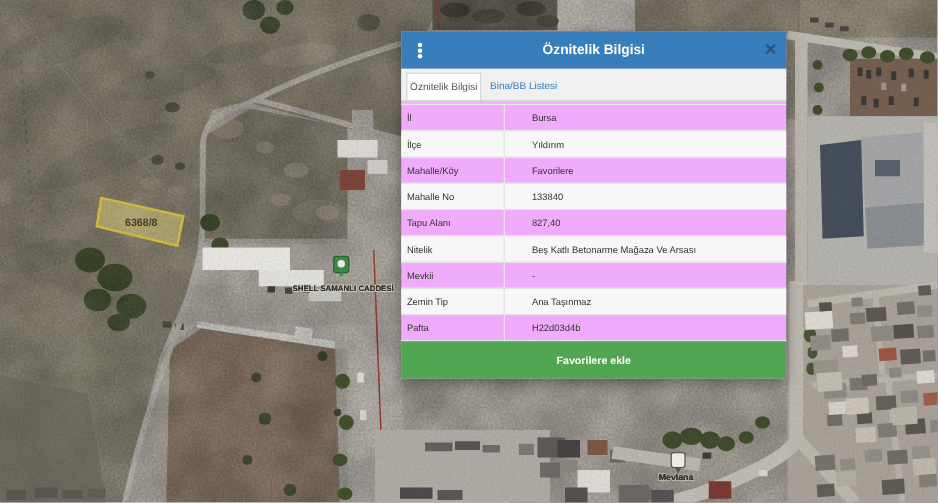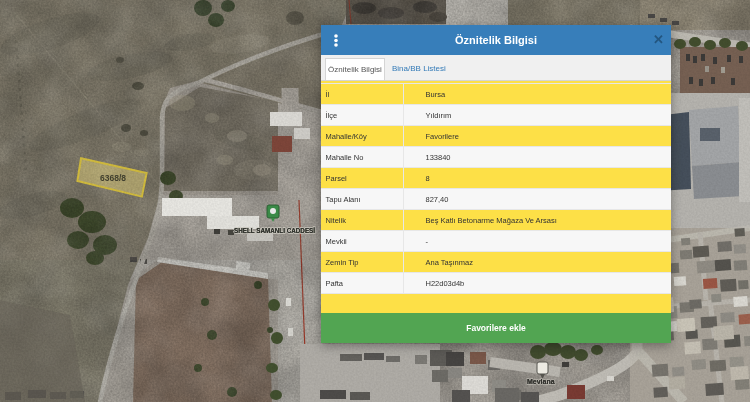--- a/index.html
+++ b/index.html
@@ -1,30 +1,30 @@
 <!DOCTYPE html>
 <html><head><meta charset="utf-8">
 <style>
   html,body{margin:0;padding:0;width:750px;height:402px;overflow:hidden;font-family:"Liberation Sans",sans-serif;}
   #stage{position:relative;width:750px;height:402px;background:#a7a29a;}
   #map{position:absolute;left:0;top:0;}
-  #modal{position:absolute;left:321px;top:25px;width:350px;background:#fde047;box-shadow:0 3px 10px rgba(0,0,0,.35);}
+  #modal{position:absolute;left:321px;top:25px;width:308px;background:#f0abfc;box-shadow:0 3px 10px rgba(0,0,0,.35);}
   #hdr{position:relative;height:30px;background:#377eba;}
   #hdr .title{text-align:center;line-height:30px;color:#fff;font-weight:bold;font-size:11px;}
   #hdr .close{position:absolute;right:7px;top:8px;color:#235680;font-weight:bold;font-size:13px;line-height:13px;}
   #tabs{position:relative;height:25px;background:#f0f0f0;border-bottom:1px solid #d5d5d5;}
   #tab1{position:absolute;left:4px;top:3px;height:22px;width:60px;background:#fff;border:1px solid #d5d5d5;border-bottom:none;box-sizing:border-box;text-align:center;line-height:21px;font-size:8px;color:#555;}
   #tab2{position:absolute;left:71px;top:3px;height:22px;line-height:22px;font-size:8px;color:#337ab7;}
   table{width:100%;border-collapse:collapse;font-size:7.5px;color:#333;margin-top:2px;table-layout:fixed;}
   td{height:20px;padding:0;border-top:1px solid #e7e7e7;}
   tr:nth-child(even) td{background:#f7f7f7;}
   tr:last-child td{border-bottom:1px solid #e7e7e7;}
   td.l{width:82px;padding-left:4.5px;box-sizing:border-box;}
   td.v{padding-left:22px;border-left:1px solid #e7e7e7;}
-  #btn{height:30px;background:#52a552;color:#fff;font-weight:bold;font-size:8.5px;text-align:center;line-height:30px;margin-top:19px;}
+  #btn{height:30px;background:#52a552;color:#fff;font-weight:bold;font-size:8.5px;text-align:center;line-height:30px;}
 </style></head>
 <body>
 <div id="stage">
 <svg id="map" width="750" height="402" xmlns="http://www.w3.org/2000/svg">
   <defs>
     <filter id="patch" x="0" y="0" width="100%" height="100%">
       <feTurbulence type="fractalNoise" baseFrequency="0.022" numOctaves="3" seed="7"></feTurbulence>
       <feColorMatrix type="matrix" values="0 0 0 0 0  0 0 0 0 0  0 0 0 0 0  1.6 0 0 0 -0.45"></feColorMatrix>
       <feComposite operator="in" in2="SourceGraphic"></feComposite>
     </filter>
@@ -355,24 +355,20 @@
           </tr>
     <tr>
             <td class="l">Mahalle/Köy</td>
             <td class="v">Favorilere</td>
           </tr>
     <tr>
             <td class="l">Mahalle No</td>
             <td class="v">133840</td>
           </tr>
     <tr>
-            <td class="l">Parsel</td>
-            <td class="v">8</td>
-          </tr>
-    <tr>
             <td class="l">Tapu Alanı</td>
             <td class="v">827,40</td>
           </tr>
     <tr>
             <td class="l">Nitelik</td>
             <td class="v">Beş Katlı Betonarme Mağaza Ve Arsası</td>
           </tr>
     <tr>
             <td class="l">Mevkii</td>
             <td class="v">-</td>

